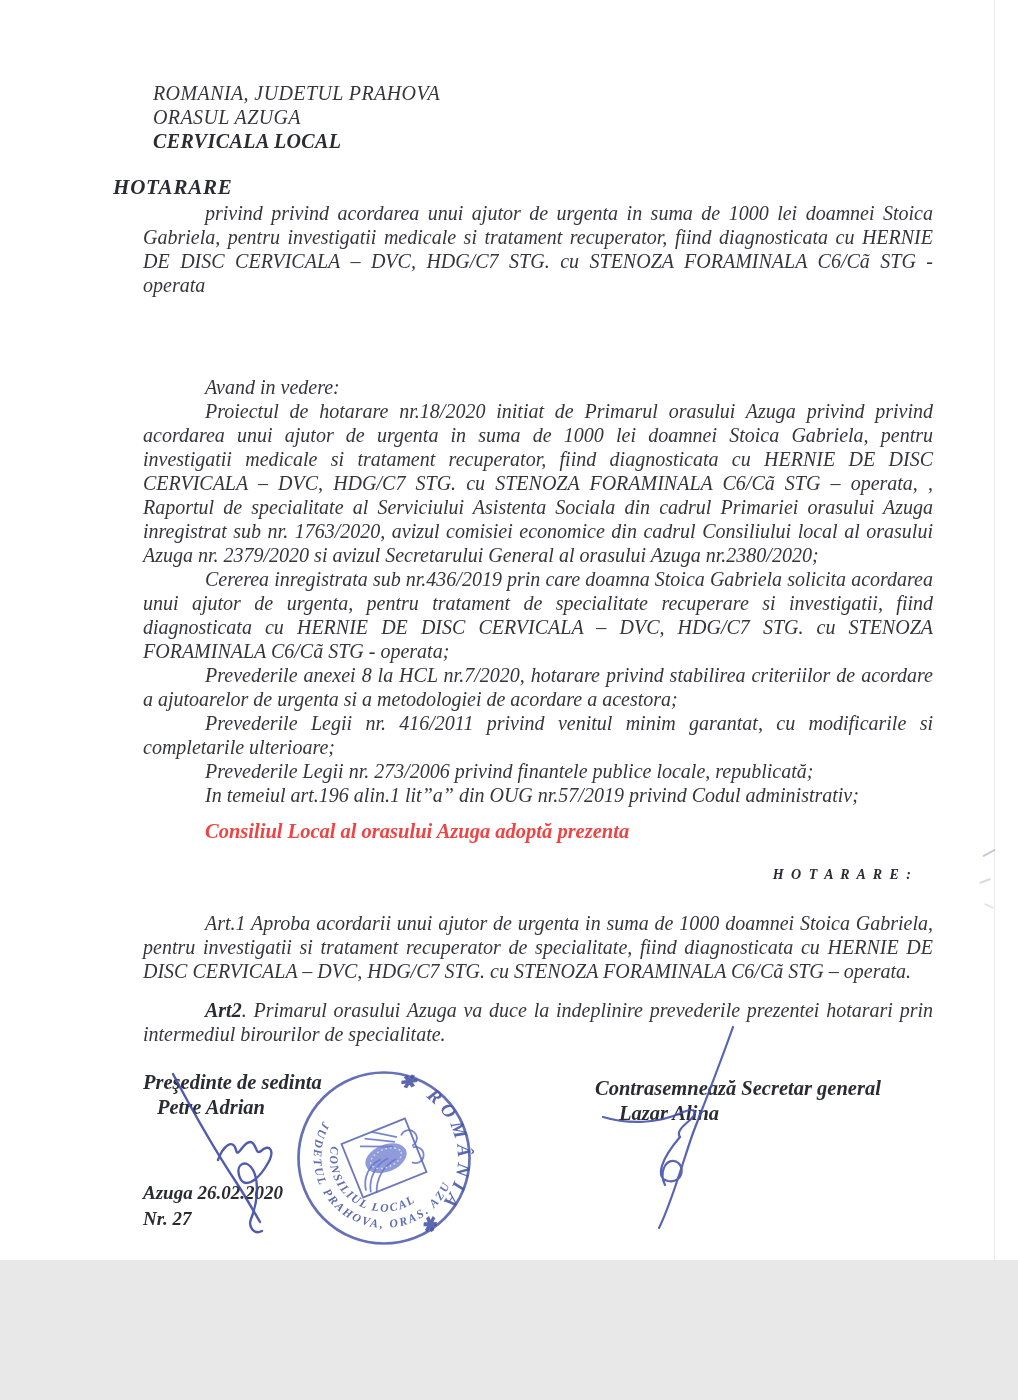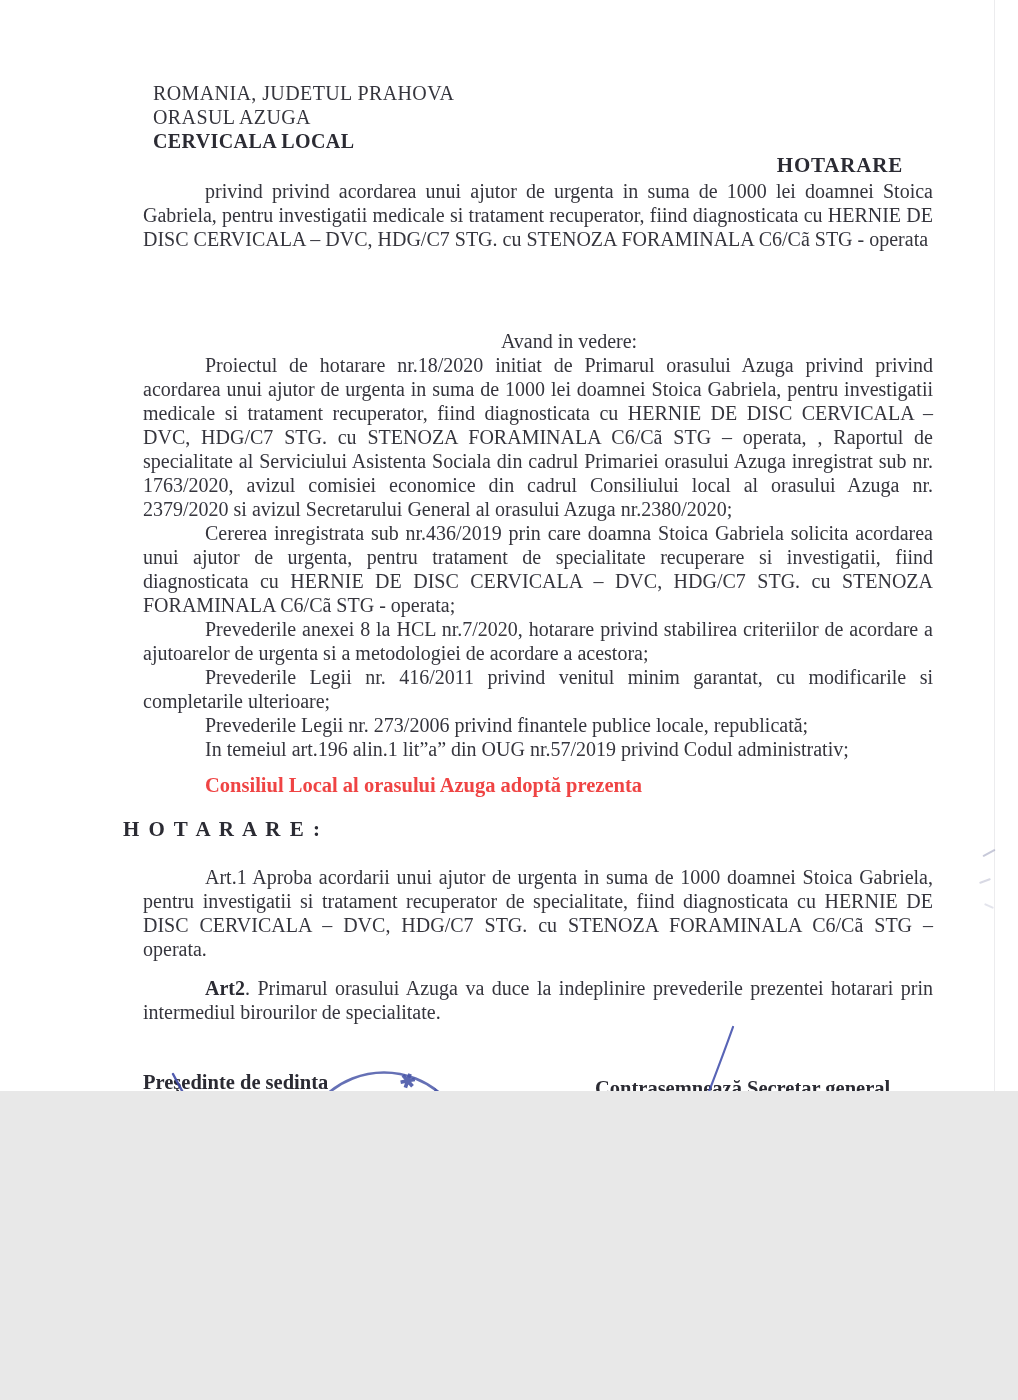--- a/index.html
+++ b/index.html
@@ -1,43 +1,44 @@
 <!DOCTYPE html>
 <html><head>
 <meta charset="utf-8">
 <style>
   html,body{margin:0;padding:0;background:#e8e8e8;}
   .page{
     position:relative;
-    width:1018px;height:1091px;
+    width:1018px;height:1260px;
     background:#ffffff;
     overflow:hidden;
     font-family:"Liberation Serif","DejaVu Serif",serif;
     color:#35353d;
+    font-style:italic;
   }
   .content{
     position:absolute;left:143px;top:0;width:790px;
     font-size:20px;line-height:24px;
   }
   .doc-header{margin-top:81px;margin-left:10px;letter-spacing:.4px;}
   .doc-header .hline{display:block;}
   .bold{font-weight:bold;color:#2b2b33;}
   .title{
-    text-align:right;font-weight:bold;color:#2b2b33;
+    margin-top:22px;text-align:left;font-weight:bold;color:#2b2b33;
     font-size:21px;letter-spacing:.8px;transform:translateX(-30px);
   }
   .subtitle{
     margin:2px 0 0 0;text-align:justify;text-indent:62px;
   }
-  .preamble-intro{margin:78px 0 0 0;text-indent:62px;text-align:center;}
+  .preamble-intro{margin:78px 0 0 0;text-indent:62px;}
   .p-item{margin:0;text-align:justify;text-indent:62px;}
   .adoption{margin:12px 0 0 0;text-indent:62px;font-weight:bold;color:#ef4444;font-size:20.5px;}
   .decision{
-    margin:20px 0 0 0;text-align:left;font-weight:bold;color:#2b2b33;
-    font-size:21px;letter-spacing:2px;transform:translateX(-20px);
+    margin:20px 0 0 0;text-align:right;font-weight:bold;color:#2b2b33;
+    font-size:14px;letter-spacing:2px;transform:translateX(-20px);
   }
   .article{margin:24px 0 0 0;text-align:justify;text-indent:62px;}
   .article + .article{margin-top:15px;}
   .sig-block{position:absolute;font-weight:bold;color:#2b2b33;font-size:20.5px;line-height:25px;}
   .sig-president{left:143px;top:1070px;}
   .sig-president .sig-name{margin-left:14px;}
   .sig-secretary{left:595px;top:1076px;}
   .sig-secretary .sig-name{margin-left:24px;}
   .doc-footer{position:absolute;left:143px;top:1180px;font-weight:bold;color:#2b2b33;font-size:19px;line-height:26px;}
   .stamp{position:absolute;left:294px;top:1068px;width:180px;height:180px;}

